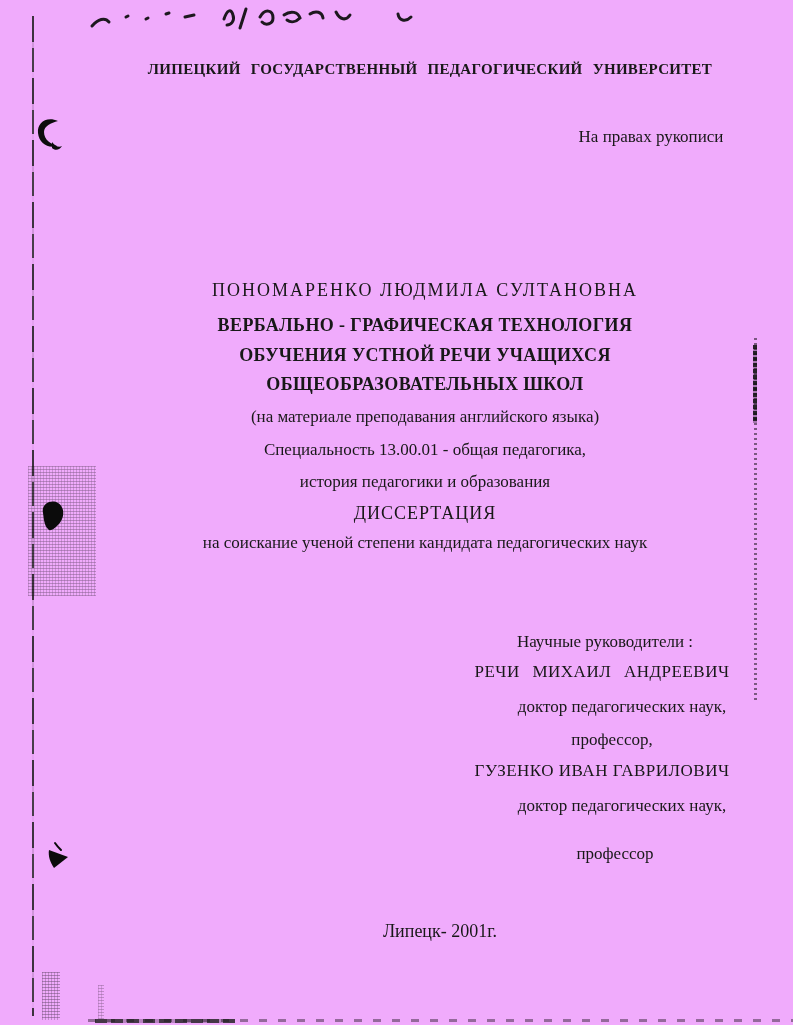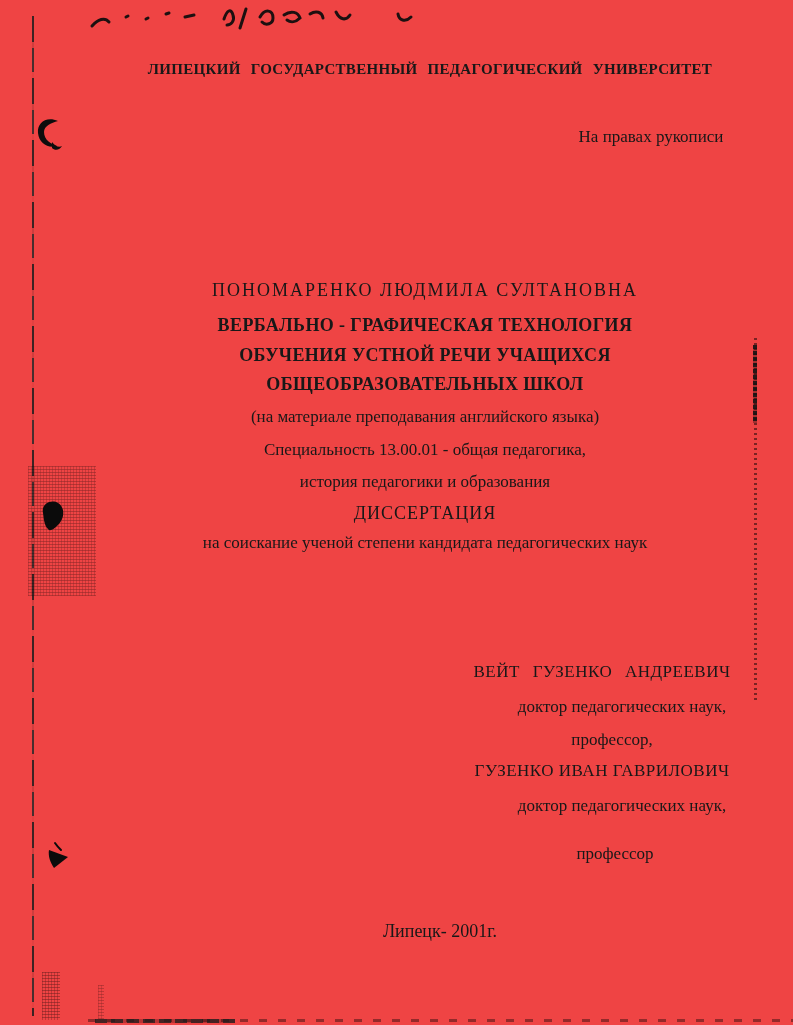--- a/index.html
+++ b/index.html
@@ -1,18 +1,18 @@
 <!DOCTYPE html>
 <html><head>
 <meta charset="utf-8">
 <style>
   html,body{margin:0;padding:0;background:#e8e8e8;}
   .page{
     position:relative;width:793px;height:1025px;margin:0 auto;
-    background:#ef4444;overflow:hidden;
+    background:#f0abfc;overflow:hidden;
     font-family:"Liberation Serif","DejaVu Serif",serif;color:#161616;
   }
   .t{position:absolute;text-align:center;white-space:nowrap;color:#181818;}
 
   .university{top:61px;left:55px;width:750px;font-size:15px;font-weight:700;word-spacing:6px;letter-spacing:.3px;}
   .manuscript{top:127px;left:501px;width:300px;font-size:17px;}
   .author{top:280px;left:50px;width:750px;font-size:18px;letter-spacing:2px;}
   .title1{top:315px;left:50px;width:750px;font-size:18px;font-weight:700;letter-spacing:.4px;}
   .title2{top:345px;left:50px;width:750px;font-size:18px;font-weight:700;letter-spacing:.4px;}
   .title3{top:374px;left:50px;width:750px;font-size:18px;font-weight:700;letter-spacing:.4px;}
@@ -119,21 +119,22 @@
   <div class="t author">ПОНОМАРЕНКО ЛЮДМИЛА СУЛТАНОВНА</div>
   <div class="t title1">ВЕРБАЛЬНО - ГРАФИЧЕСКАЯ ТЕХНОЛОГИЯ</div>
   <div class="t title2">ОБУЧЕНИЯ УСТНОЙ РЕЧИ УЧАЩИХСЯ</div>
   <div class="t title3">ОБЩЕОБРАЗОВАТЕЛЬНЫХ ШКОЛ</div>
   <div class="t subject">(на материале преподавания английского языка)</div>
   <div class="t spec1">Специальность 13.00.01 - общая педагогика,</div>
   <div class="t spec2">история педагогики и образования</div>
   <div class="t doctype">ДИССЕРТАЦИЯ</div>
   <div class="t degree">на соискание ученой степени кандидата педагогических наук</div>
 
-  <div class="t adv-name1">ВЕЙТ ГУЗЕНКО АНДРЕЕВИЧ</div>
+  <div class="t adv-heading">Научные руководители :</div>
+  <div class="t adv-name1">РЕЧИ МИХАИЛ АНДРЕЕВИЧ</div>
   <div class="t adv-degree1">доктор педагогических наук,</div>
   <div class="t adv-name2">ГУЗЕНКО ИВАН ГАВРИЛОВИЧ</div>
   <div class="t adv-rank1">профессор,</div>
   <div class="t adv-degree2">доктор педагогических наук,</div>
   <div class="t adv-rank2">профессор</div>
 
   <div class="t city">Липецк- 2001г.</div>
 </div>
 
 </body></html>

